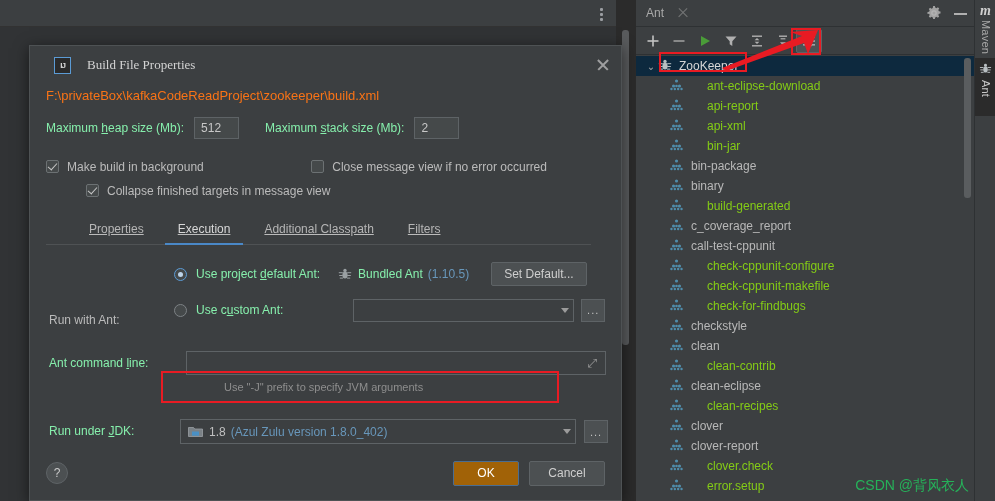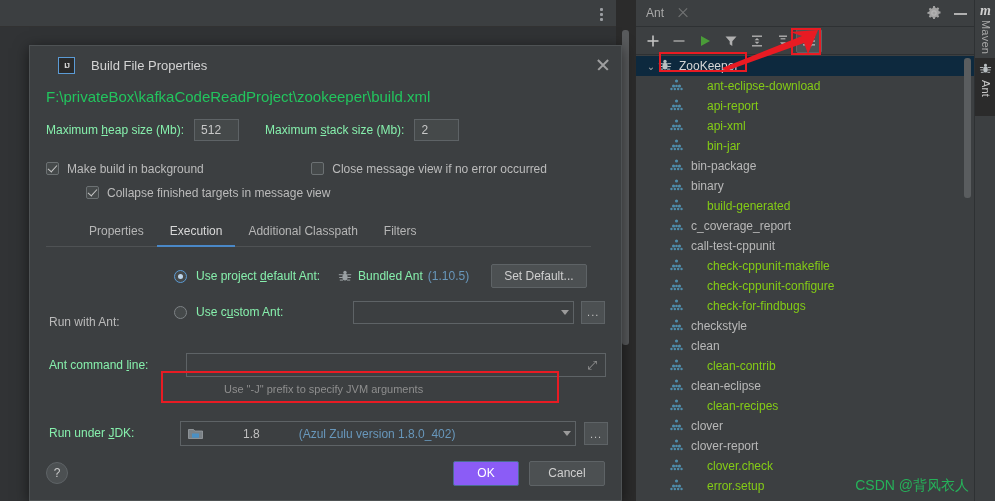--- a/index.html
+++ b/index.html
@@ -48,46 +48,47 @@
   
   .dialog {
     position: absolute; left: 29px; top: 45px; width: 593px; height: 456px;
     background: #3c3f41;
     border: 1px solid #4e5254;
     box-shadow: 0 3px 14px rgba(0,0,0,.55);
   }
   .dlg-title {
     position: relative; height: 38px;
     display: flex; align-items: center;
-    padding: 0 10px 0 28px;
+    padding: 0 10px 0 3px;
+    margin-left: 21px;
   }
   .ij-logo {
     width: 17px; height: 17px; flex: 0 0 auto;
     border: 1px solid #5b9bd5; background: #2b2b2b;
     display: flex; align-items: center; justify-content: center;
     font-size: 8px; font-weight: bold; letter-spacing: -1px;
     color: #dcdcdc; font-family: "Liberation Sans", sans-serif;
   }
   .dlg-title-text {
-    margin-left: 16px; font-size: 13px; color: #d3d3d3;
+    margin-left: 16px; font-size: 13px; color: #d3d3d3; font-family: Liberation Serif, serif;
   }
   .dlg-close {
     position: absolute; right: 10px; top: 11px;
     width: 16px; height: 16px; cursor: pointer; opacity: .75;
   }
   .dlg-close::before, .dlg-close::after {
     content: ""; position: absolute; left: 1px; top: 7px;
     width: 14px; height: 1.5px; background: #c0c0c0;
   }
   .dlg-close::before { transform: rotate(45deg); }
   .dlg-close::after  { transform: rotate(-45deg); }
 
   .dlg-body { padding: 0 16px; }
 
-  .path-line { font-size: 15px; color: #22c55e; margin: 4px 0 14px 0; }
+  .path-line { font-size: 13px; color: #f97316; margin: 4px 0 14px 0; }
 
   .row-sizes { display: flex; align-items: center; gap: 0; margin-bottom: 16px; }
   .lbl { color: #86efac; font-size: 12px; white-space: nowrap; }
   .lbl u { text-decoration: underline; }
   .txtfield {
     background: #45494a; border: 1px solid #5e6366; color: #c8c8c8;
     height: 22px; line-height: 20px; padding: 0 6px; font-size: 12px;
     font-family: "Liberation Sans", sans-serif;
   }
   .mh-field { width: 45px; margin-left: 10px; }
@@ -104,23 +105,24 @@
   .chk-item .cb.on::after {
     content: ""; position: absolute; left: 3px; top: 0px;
     width: 4px; height: 8px; border: solid #c7c7c7;
     border-width: 0 1.6px 1.6px 0; transform: rotate(42deg);
   }
   .chk-col2 { margin-left: 40px; width: 300px; }
   .chk-col1 { width: 230px; }
 
   
   .tabs {
-    display: flex; align-items: flex-start; gap: 0;
+    display: flex; align-items: flex-start; gap: 8px;
     border-bottom: 1px solid #4f5254; margin: 4px 0 0 16px; padding-left: 30px;
     width: 545px;
+    text-decoration: underline;
   }
   .tab {
     padding: 5px 13px 7px 13px; font-size: 12px; color: #b6b6b6; cursor: pointer;
     border-bottom: 2px solid transparent; margin-bottom: -1px;
   }
   .tab.active { color: #d8d8d8; border-bottom-color: #4a88c7; }
 
   
   .exec { padding: 16px 16px 0 16px; position: relative; }
   .exec-grid-label {
@@ -182,21 +184,21 @@
     display: flex; align-items: center; padding: 0 16px;
   }
   .help-btn {
     width: 22px; height: 22px; border-radius: 50%;
     background: #4c5052; border: 1px solid #5e6366;
     color: #c9c9c9; font-size: 12px;
     display: flex; align-items: center; justify-content: center; cursor: pointer;
   }
   .footer-spacer { flex: 1; }
   .btn-ok {
-    background: #8b5cf6; border: 1px solid #4a6d92; color: #ffffff;
+    background: #a16207; border: 1px solid #4a6d92; color: #ffffff;
     width: 66px; height: 25px; font-size: 12px; cursor: pointer; border-radius: 2px;
     font-family: "Liberation Sans", sans-serif;
   }
   .btn-cancel {
     background: #4c5052; border: 1px solid #5e6366; color: #cfcfcf;
     width: 76px; height: 25px; font-size: 12px; cursor: pointer; margin-left: 10px;
     border-radius: 2px; font-family: "Liberation Sans", sans-serif;
   }
 
   
@@ -386,21 +388,21 @@
         <span class="lbl" style="position:absolute; left:3px; top:5px;">Ant command <u>l</u>ine:</span>
         <div class="combo" style="position:absolute; left:140px; top:0; width:420px; height:24px; background:#3c3f41;">
           <span></span>
           <span class="expand-icon">⤢</span>
         </div>
         <div class="hint" style="position:absolute; left:178px; top:30px;">Use "-J" prefix to specify JVM arguments</div>
       </div>
 
       <div style="position:relative; margin-top:96px;">
         <span class="lbl" style="position:absolute; left:3px; top:5px;">Run under <u>J</u>DK:</span>
-        <div class="combo" style="position:absolute; left:134px; top:0; width:396px; height:25px;gap:34px;">
+        <div class="combo" style="position:absolute; left:134px; top:0; width:396px; height:25px;">
           <span class="jdk-icon">
             <svg width="15" height="13" viewBox="0 0 15 13">
               <path d="M0.5 2.5 L5.5 2.5 L6.8 4 L14.5 4 L14.5 11.5 L0.5 11.5 Z" fill="#7a8186" stroke="#9aa0a3" stroke-width=".8"></path>
               <rect x="4" y="6.5" width="7" height="4.2" fill="#4a90c4"></rect>
             </svg>
           </span>
           <span>1.8</span>
           <span class="blue" style="margin-left:5px;">(Azul Zulu version 1.8.0_402)</span>
           <span class="arrow"></span>
         </div>
@@ -647,36 +649,36 @@
                   <circle cx="7" cy="3.2" r="1.7"></circle>
                   <circle cx="3.8" cy="8.6" r="1.7"></circle>
                   <circle cx="10.2" cy="8.6" r="1.7"></circle>
                   <circle cx="7" cy="8.6" r="1.4"></circle>
                   <circle cx="1.6" cy="11.8" r="1.3"></circle>
                   <circle cx="5.2" cy="11.8" r="1.3"></circle>
                   <circle cx="8.8" cy="11.8" r="1.3"></circle>
                   <circle cx="12.4" cy="11.8" r="1.3"></circle>
                 </g>
               </svg></span>
+            <span class="t-label dim">check-cppunit-configure</span>
+          </div>
+          <div class="tree-row child">
+            <span class="target-ico"><svg width="13" height="13" viewBox="0 0 14 14">
+                <g fill="#4f8dab">
+                  <circle cx="7" cy="3.2" r="1.7"></circle>
+                  <circle cx="3.8" cy="8.6" r="1.7"></circle>
+                  <circle cx="10.2" cy="8.6" r="1.7"></circle>
+                  <circle cx="7" cy="8.6" r="1.4"></circle>
+                  <circle cx="1.6" cy="11.8" r="1.3"></circle>
+                  <circle cx="5.2" cy="11.8" r="1.3"></circle>
+                  <circle cx="8.8" cy="11.8" r="1.3"></circle>
+                  <circle cx="12.4" cy="11.8" r="1.3"></circle>
+                </g>
+              </svg></span>
             <span class="t-label dim">check-cppunit-makefile</span>
-          </div>
-          <div class="tree-row child">
-            <span class="target-ico"><svg width="13" height="13" viewBox="0 0 14 14">
-                <g fill="#4f8dab">
-                  <circle cx="7" cy="3.2" r="1.7"></circle>
-                  <circle cx="3.8" cy="8.6" r="1.7"></circle>
-                  <circle cx="10.2" cy="8.6" r="1.7"></circle>
-                  <circle cx="7" cy="8.6" r="1.4"></circle>
-                  <circle cx="1.6" cy="11.8" r="1.3"></circle>
-                  <circle cx="5.2" cy="11.8" r="1.3"></circle>
-                  <circle cx="8.8" cy="11.8" r="1.3"></circle>
-                  <circle cx="12.4" cy="11.8" r="1.3"></circle>
-                </g>
-              </svg></span>
-            <span class="t-label dim">check-cppunit-configure</span>
           </div>
           <div class="tree-row child">
             <span class="target-ico"><svg width="13" height="13" viewBox="0 0 14 14">
                 <g fill="#4f8dab">
                   <circle cx="7" cy="3.2" r="1.7"></circle>
                   <circle cx="3.8" cy="8.6" r="1.7"></circle>
                   <circle cx="10.2" cy="8.6" r="1.7"></circle>
                   <circle cx="7" cy="8.6" r="1.4"></circle>
                   <circle cx="1.6" cy="11.8" r="1.3"></circle>
                   <circle cx="5.2" cy="11.8" r="1.3"></circle>

